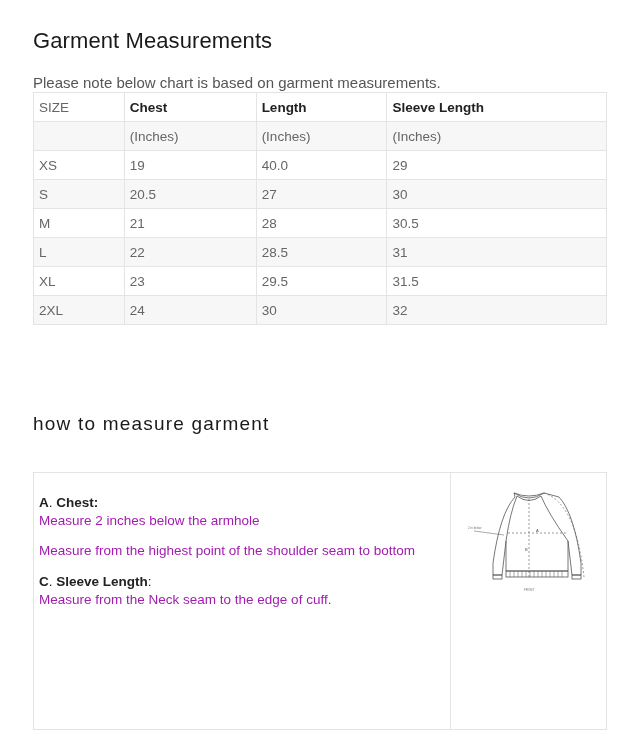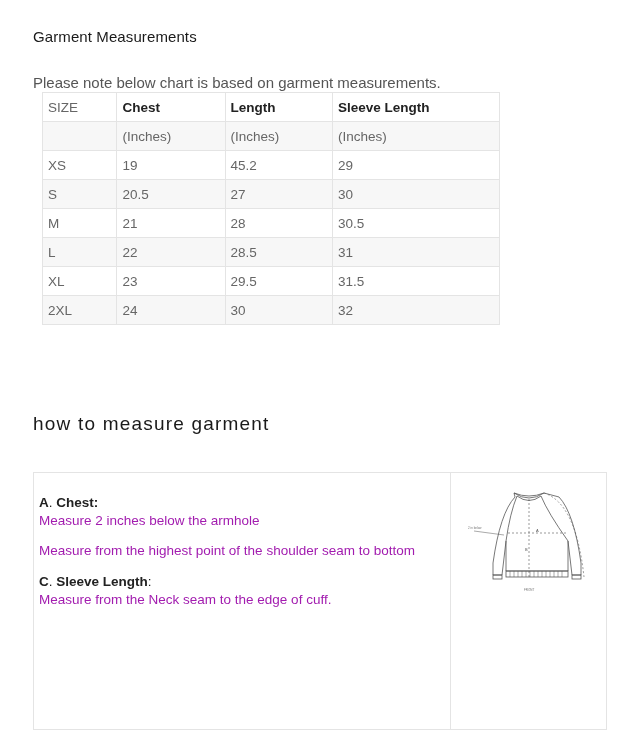--- a/index.html
+++ b/index.html
@@ -1,28 +1,28 @@
 <!DOCTYPE html>
 <html><head>
   <meta charset="utf-8">
   <style>
     * { box-sizing: border-box; margin: 0; padding: 0; }
     html, body { width: 631px; height: 748px; background: #ffffff; overflow: hidden; }
     body { font-family: "Liberation Sans", "DejaVu Sans", sans-serif; color: #333; position: relative; }
 
     .title {
       position: absolute; left: 33px; top: 28px;
-      font-size: 15px; font-weight: 400; color: #1a1a1a; letter-spacing: 0.1px;
+      font-size: 22px; font-weight: 400; color: #1a1a1a; letter-spacing: 0.1px;
     }
     .note {
       position: absolute; left: 33px; top: 74px;
       font-size: 15px; color: #555; font-weight: 300;
     }
     table.sizes {
-      position: absolute; left: 42px; top: 92px; width: 458px;
+      position: absolute; left: 33px; top: 92px; width: 574px;
       border-collapse: collapse; font-size: 13.5px;
     }
     table.sizes td {
       border: 1px solid #e4e4e4; height: 29px; padding: 0 5px;
       color: #666; font-weight: 300; vertical-align: middle;
     }
     table.sizes tr:nth-child(even) td { background: #f7f7f7; }
     table.sizes tr:nth-child(odd) td { background: #ffffff; }
     table.sizes td.hdr { color: #222; font-weight: 700; }
     table.sizes td.size-hdr { color: #666; font-weight: 400; }
@@ -60,21 +60,21 @@
   </tr>
   <tr>
     <td></td>
     <td>(Inches)</td>
     <td>(Inches)</td>
     <td>(Inches)</td>
   </tr>
   <tr>
     <td>XS</td>
     <td>19</td>
-    <td>45.2</td>
+    <td>40.0</td>
     <td>29</td>
   </tr>
   <tr>
     <td>S</td>
     <td>20.5</td>
     <td>27</td>
     <td>30</td>
   </tr>
   <tr>
     <td>M</td>

